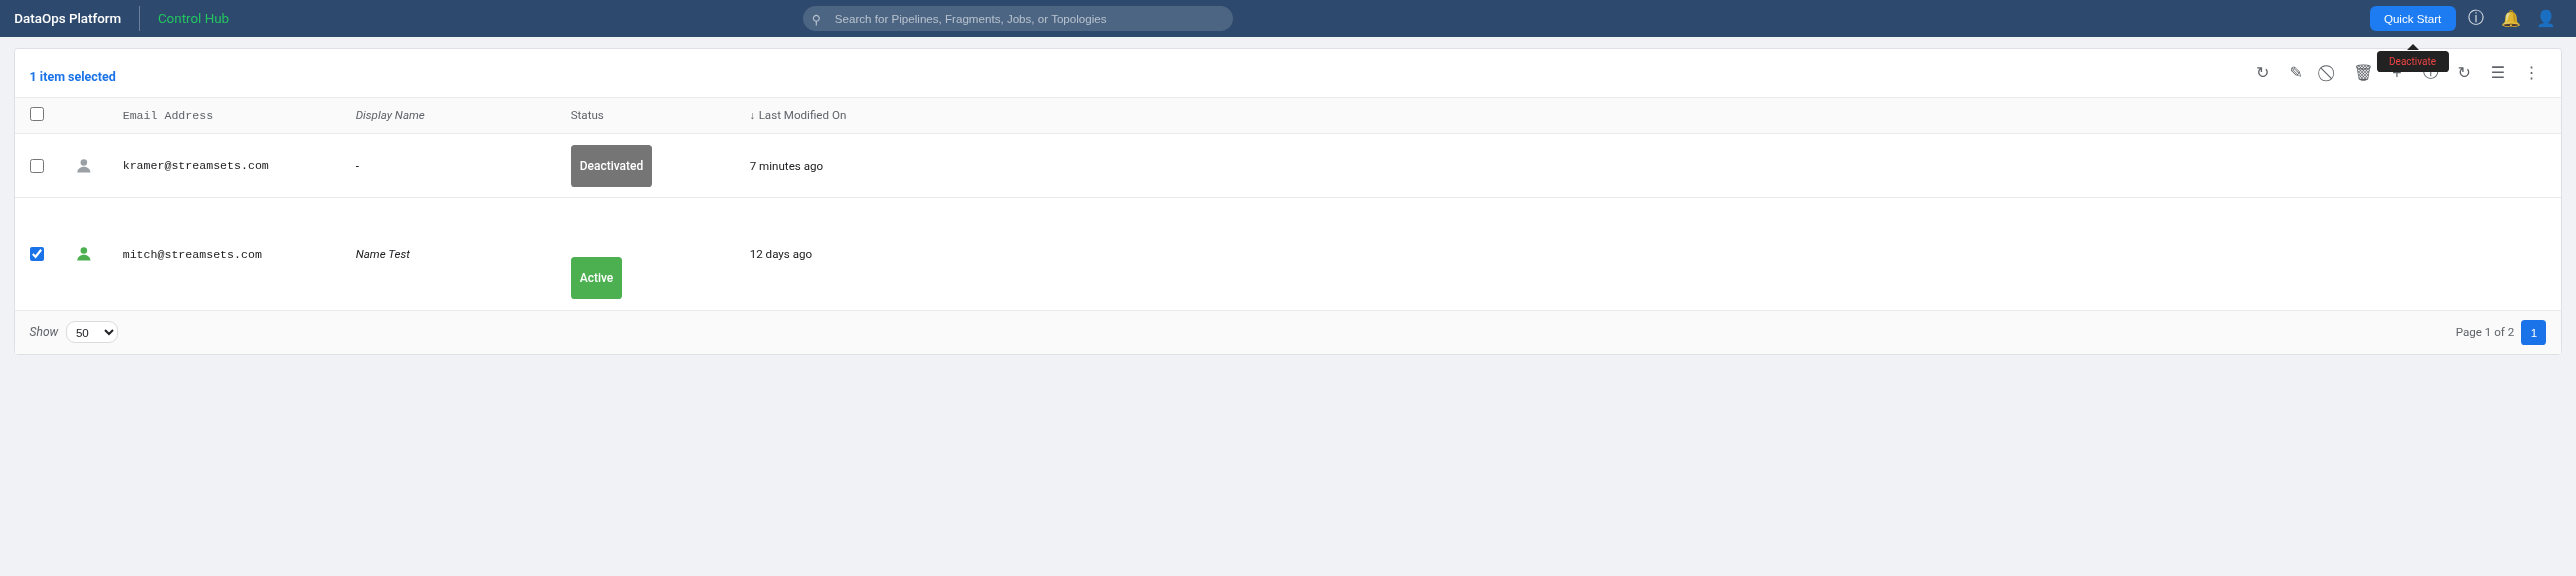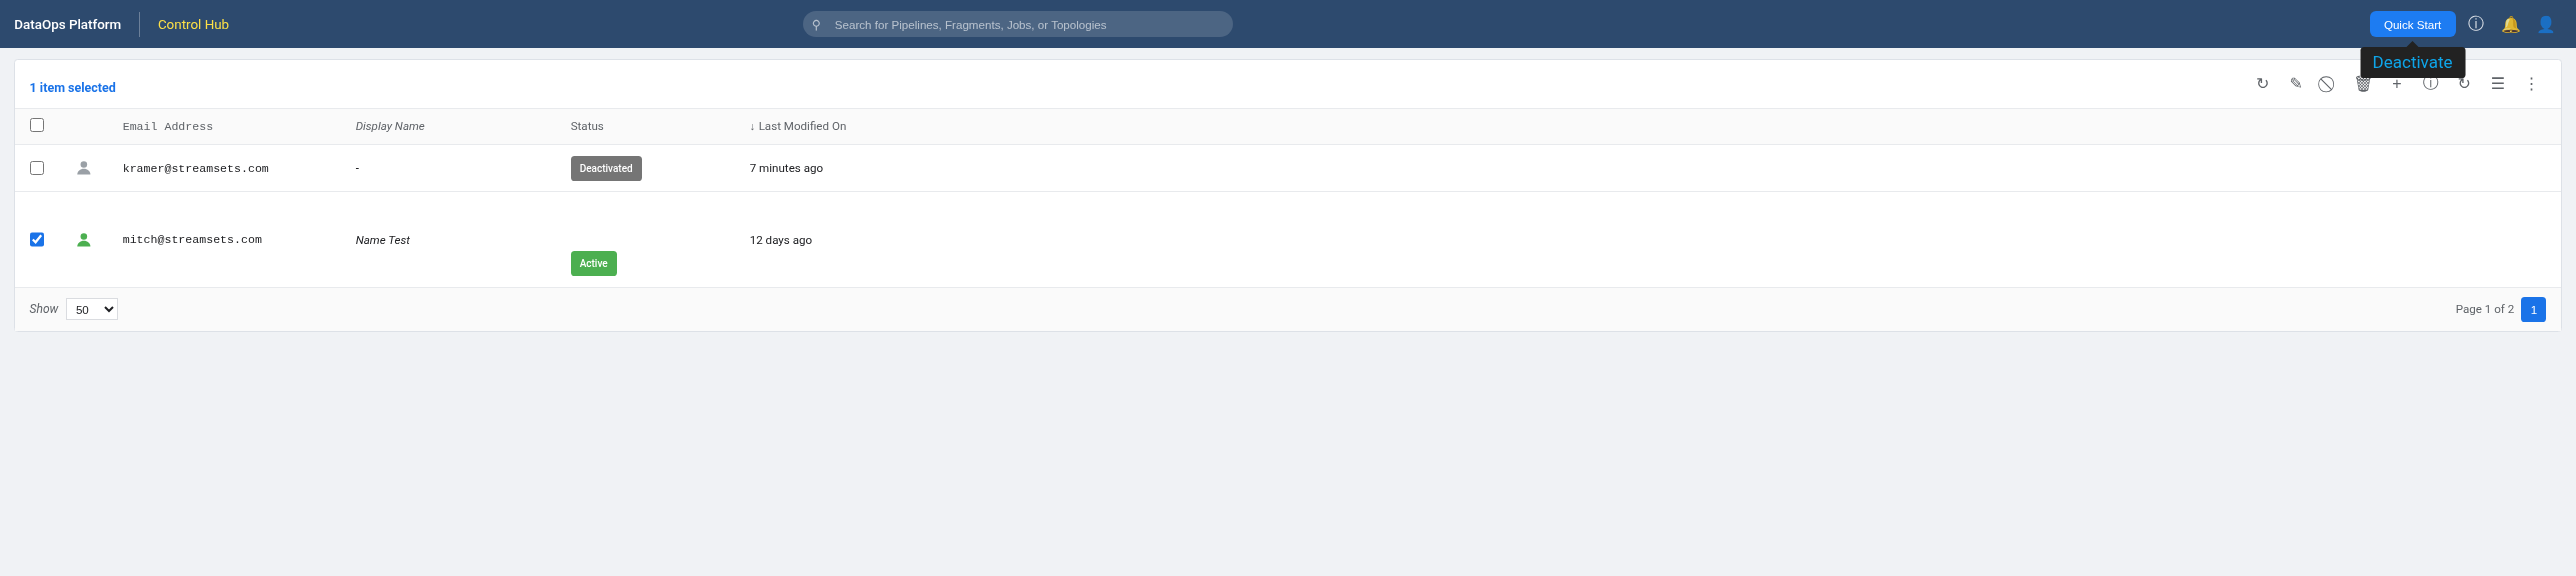--- a/index.html
+++ b/index.html
@@ -5,40 +5,40 @@
     * { box-sizing: border-box; margin: 0; padding: 0; }
     body {
       font-family: -apple-system, BlinkMacSystemFont, 'Segoe UI', Roboto, sans-serif;
       background: #f0f2f5;
       font-size: 12.5px;
     }
 
     
     .navbar {
       background: #2d4a6e;
-      height: 48px;
+      height: 37px;
       display: flex;
       align-items: center;
       padding: 0 14.3px;
       gap: 10.7px;
     }
     .navbar-brand {
       color: #fff;
       font-size: 13.4px;
       font-weight: 500;
       white-space: nowrap;
     }
     .navbar-divider {
       width: 0.9px;
       height: 25px;
       background: rgba(255,255,255,0.3);
       margin: 0 7.2px;
     }
     .navbar-title {
-      color: #fde047;
+      color: #22c55e;
       font-size: 13.4px;
       font-weight: 400;
     }
     .navbar-search {
       flex: 1;
       max-width: 430px;
       margin: 0 auto;
       position: relative;
     }
     .navbar-search input {
@@ -92,24 +92,24 @@
     .tooltip-wrap {
       position: relative;
       display: inline-block;
     }
     .tooltip-bubble {
       position: absolute;
       bottom: -41px;
       left: 50%;
       transform: translateX(-50%);
       background: #222;
-      color: #0ea5e9;
+      color: #ef4444;
       border-radius: 3.6px;
       padding: 5.4px 12.5px;
-      font-size: 17px;
+      font-size: 10px;
       white-space: nowrap;
       z-index: 100;
       pointer-events: none;
       text-align: center;
     }
     .tooltip-bubble::before {
       content: '';
       position: absolute;
       top: -6.3px;
       left: 50%;
@@ -201,23 +201,23 @@
     .user-avatar-icon {
       width: 21.5px; height: 21.5px;
       color: #9aa0a6;
       font-size: 18px;
       display: flex; align-items: center; justify-content: center;
     }
     .user-avatar-icon.active-user { color: #4caf50; }
 
     .status-badge {
       display: inline-block;
-      padding: 7px 9px;
+      padding: 14px 9px;
       border-radius: 3.6px;
-      font-size: 10px;
+      font-size: 12px;
       font-weight: 500;
     }
     .status-deactivated {
       background: #757575;
       color: #fff;
     }
     .status-active {
       background: #4caf50;
       color: #fff;
       margin-top: 48px;
@@ -229,21 +229,21 @@
     .table-footer {
       display: flex;
       align-items: center;
       padding: 9px 14.3px;
       border-top: 0.9px solid #e8eaed;
       background: #fafafa;
     }
     .show-label { color: #5f6368; font-size: 12px; margin-right: 7.2px; font-style: italic; }
     .per-page-select {
       border: 0.9px solid #dadce0;
-      border-radius: 0;
+      border-radius: 9px;
       padding: 2.7px 5.4px;
       font-size: 11.6px;
       color: #202124;
       cursor: pointer;
       background: #fff;
     }
     .page-info {
       margin-left: auto;
       font-size: 11.6px;
       color: #5f6368;

